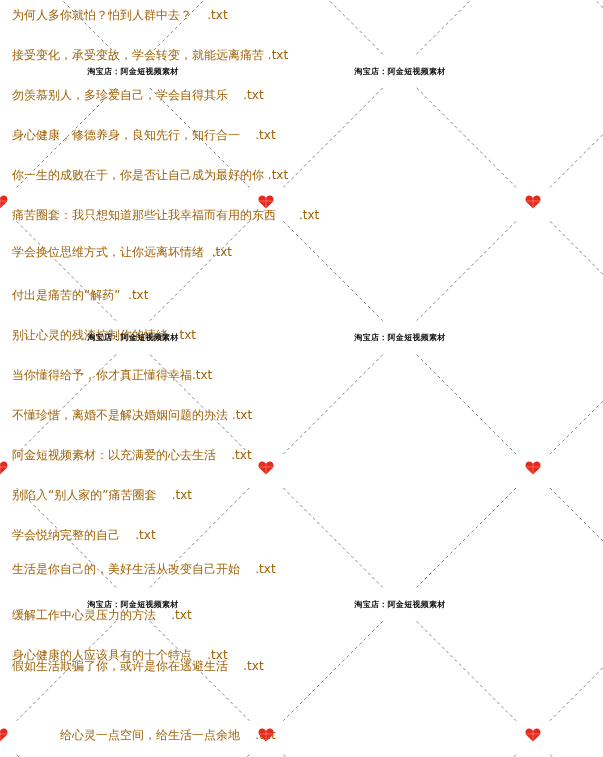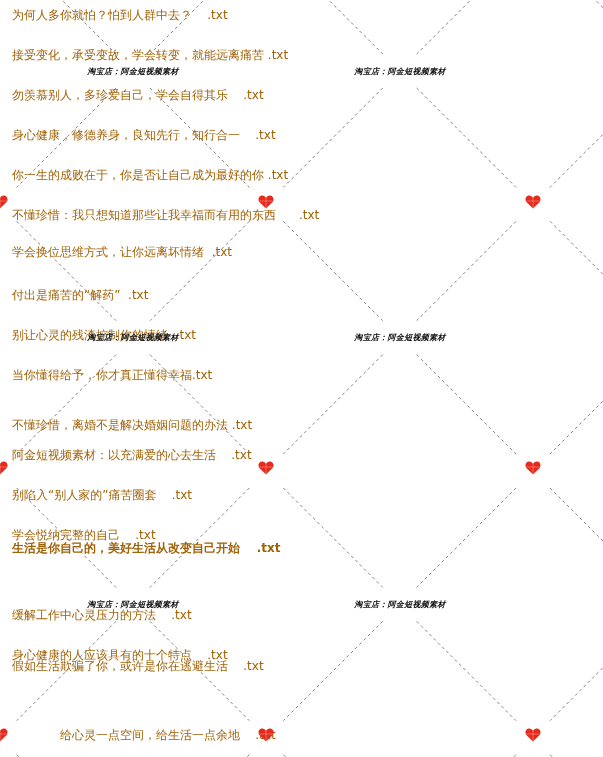--- a/index.html
+++ b/index.html
@@ -45,21 +45,20 @@
   }
   .watermark {
     position: absolute;
     z-index: 3;
     font-size: 8px;
     font-weight: bold;
     color: #111;
     white-space: nowrap;
     transform: translate(-50%, -50%);
     letter-spacing: 0.3px;
-    font-style: italic;
   }
   .heart {
     position: absolute;
     z-index: 3;
     width: 16px;
     height: 14px;
     transform: translate(-50%, -50%);
   }
 </style>
 </head>
@@ -211,30 +210,30 @@
     <line x1="1216.6505627484771" y1="1154.6505627484771" x2="1316.044437251523" y2="1254.044437251523" stroke="#666666" stroke-width="0.8" stroke-dasharray="3 3"></line>
     <line x1="1182.709437251523" y1="1154.6505627484771" x2="1083.315562748477" y2="1254.044437251523" stroke="#666666" stroke-width="0.8" stroke-dasharray="3 3"></line>
   </svg>
 
 <ul class="file-list" id="file-list">
     <li class="file-item" style="top: 5px;"><span class="fname">为何人多你就怕？怕到人群中去？</span><span class="fgap">    </span><span class="fext">.txt</span></li>
     <li class="file-item" style="top: 45px;"><span class="fname">接受变化，承受变故，学会转变，就能远离痛苦</span><span class="fgap"> </span><span class="fext">.txt</span></li>
     <li class="file-item" style="top: 85px;"><span class="fname">勿羡慕别人，多珍爱自己，学会自得其乐</span><span class="fgap">    </span><span class="fext">.txt</span></li>
     <li class="file-item" style="top: 125px;"><span class="fname">身心健康，修德养身，良知先行，知行合一</span><span class="fgap">    </span><span class="fext">.txt</span></li>
     <li class="file-item" style="top: 165px;"><span class="fname">你一生的成败在于，你是否让自己成为最好的你</span><span class="fgap"> </span><span class="fext">.txt</span></li>
-    <li class="file-item" style="top: 205px;"><span class="fname">不懂珍惜：我只想知道那些让我幸福而有用的东西</span><span class="fgap">      </span><span class="fext">.txt</span></li>
+    <li class="file-item" style="top: 205px;"><span class="fname">痛苦圈套：我只想知道那些让我幸福而有用的东西</span><span class="fgap">      </span><span class="fext">.txt</span></li>
     <li class="file-item" style="top: 242px; text-align: right;"><span class="fname">学会换位思维方式，让你远离坏情绪</span><span class="fgap">  </span><span class="fext">.txt</span></li>
     <li class="file-item" style="top: 285px;"><span class="fname">付出是痛苦的“解药”</span><span class="fgap">  </span><span class="fext">.txt</span></li>
     <li class="file-item" style="top: 325px;"><span class="fname">别让心灵的残渣控制你的情绪</span><span class="fgap">  </span><span class="fext">.txt</span></li>
     <li class="file-item" style="top: 365px;"><span class="fname">当你懂得给予，你才真正懂得幸福</span><span class="fgap"></span><span class="fext">.txt</span></li>
-    <li class="file-item" style="top: 415px;"><span class="fname">不懂珍惜，离婚不是解决婚姻问题的办法</span><span class="fgap"> </span><span class="fext">.txt</span></li>
+    <li class="file-item" style="top: 405px;"><span class="fname">不懂珍惜，离婚不是解决婚姻问题的办法</span><span class="fgap"> </span><span class="fext">.txt</span></li>
     <li class="file-item" style="top: 445px;"><span class="fname">阿金短视频素材：以充满爱的心去生活</span><span class="fgap">    </span><span class="fext">.txt</span></li>
     <li class="file-item" style="top: 485px;"><span class="fname">别陷入“别人家的”痛苦圈套</span><span class="fgap">    </span><span class="fext">.txt</span></li>
     <li class="file-item" style="top: 525px;"><span class="fname">学会悦纳完整的自己</span><span class="fgap">    </span><span class="fext">.txt</span></li>
-    <li class="file-item" style="top: 538px; font-weight: bold;"><span class="fname">生活是你自己的，美好生活从改变自己开始</span><span class="fgap">    </span><span class="fext">.txt</span></li>
+    <li class="file-item" style="top: 559px;"><span class="fname">生活是你自己的，美好生活从改变自己开始</span><span class="fgap">    </span><span class="fext">.txt</span></li>
     <li class="file-item" style="top: 605px;"><span class="fname">缓解工作中心灵压力的方法</span><span class="fgap">    </span><span class="fext">.txt</span></li>
     <li class="file-item" style="top: 645px;"><span class="fname">身心健康的人应该具有的十个特点</span><span class="fgap">    </span><span class="fext">.txt</span></li>
     <li class="file-item" style="top: 656px;"><span class="fname">假如生活欺骗了你，或许是你在逃避生活</span><span class="fgap">    </span><span class="fext">.txt</span></li>
     <li class="file-item" style="top: 725px; margin-left: 48px;"><span class="fname">给心灵一点空间，给生活一点余地</span><span class="fgap">    </span><span class="fext">.txt</span></li>
   </ul>
 
 <div id="overlay">
     <div class="watermark" style="left: 133px; top: 71px;">淘宝店：阿金短视频素材</div>
     <div class="watermark" style="left: 400px; top: 71px;">淘宝店：阿金短视频素材</div>
     <div class="watermark" style="left: 133px; top: 337px;">淘宝店：阿金短视频素材</div>

